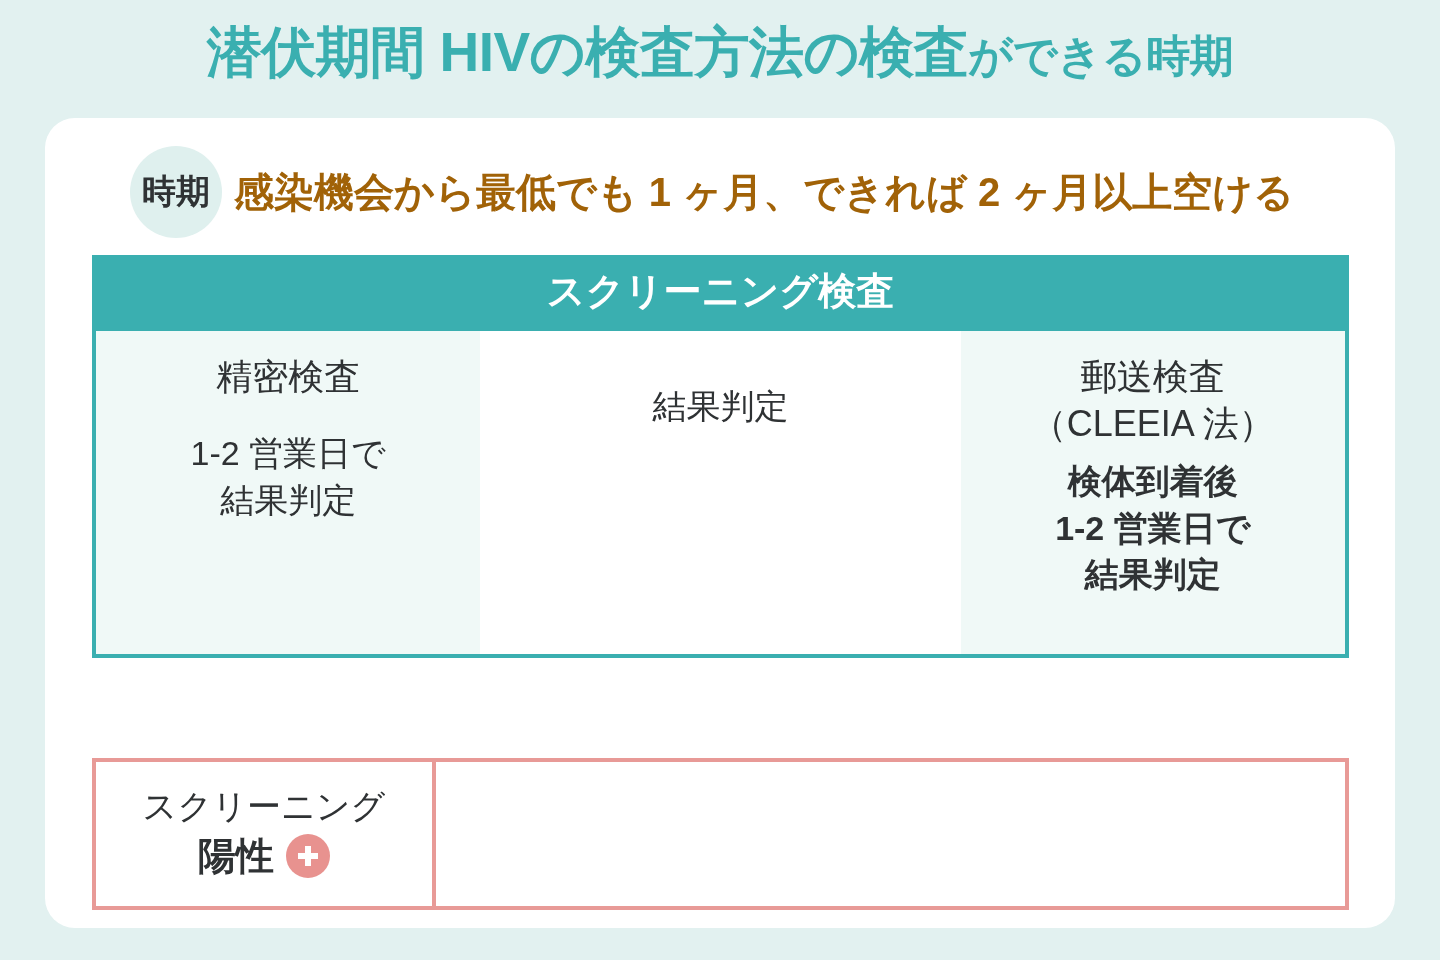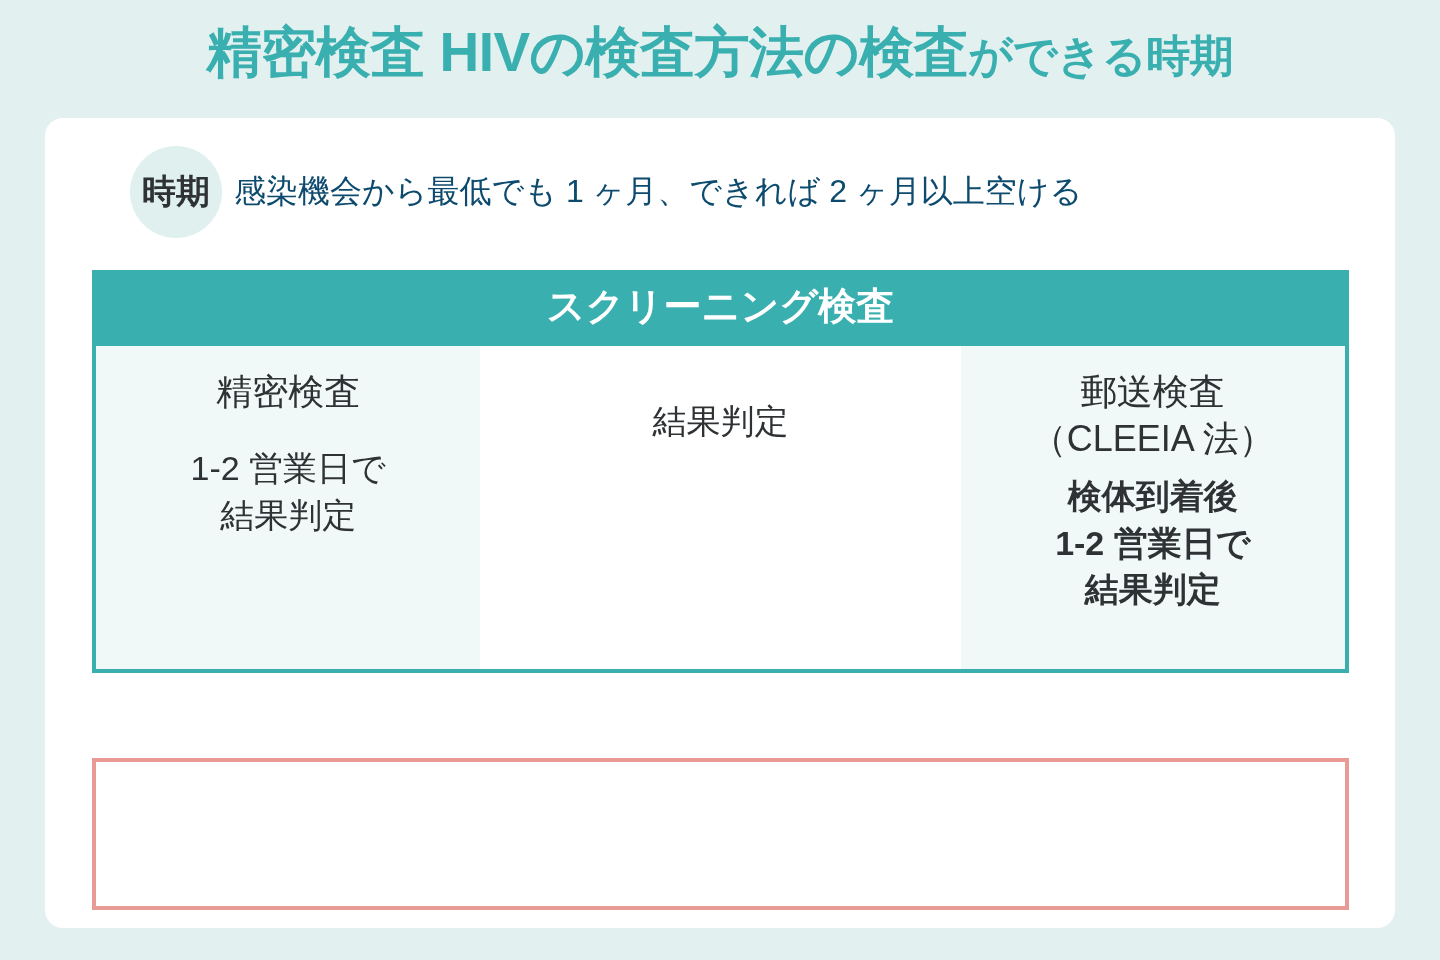--- a/index.html
+++ b/index.html
@@ -24,62 +24,61 @@
     white-space: nowrap;
   }
   .title .t-sm { font-size: 44px; font-weight: 900; }
 
   
   .card {
     position: absolute;
     left: 45px; top: 118px;
     width: 1350px; height: 810px;
     background: #ffffff;
-    border-radius: 18px;
+    border-radius: 30px;
   }
 
   
   .timing-row {
     position: absolute;
     left: 85px; top: 28px;
     display: flex; align-items: center;
     height: 92px;
   }
   .timing-badge {
     width: 92px; height: 92px;
     border-radius: 50%;
     background: #dff0ee;
     display: flex; align-items: center; justify-content: center;
     color: #2f3234;
     font-size: 34px; font-weight: 700;
     flex: 0 0 auto;
   }
   .timing-text {
     margin-left: 12px;
-    font-size: 32px;
-    color: #0c4a6e;
-    white-space: nowrap;
-    font-weight: 400;
+    font-size: 40px;
+    color: #a16207;
+    white-space: nowrap;
+    font-weight: 700;
   }
 
   
   .table {
     position: absolute;
     left: 47px; top: 137px;
     width: 1257px;
   }
   .table-head {
     background: #3aafb0;
     color: #ffffff;
     font-size: 38px;
     font-weight: 700;
     text-align: center;
     padding: 14px 0 16px;
     line-height: 1.2;
-    margin-top: 15px;
   }
   .table-body {
     display: flex;
     border: 4px solid #3aafb0;
     border-top: none;
     height: 327px;
     gap: 48px;
   }
   .col {
     flex: 1 1 0;
@@ -160,21 +159,21 @@
   .result-right-text {
     font-size: 38px; color: #2f3234; white-space: nowrap;
   }
 </style>
 </head>
 <body>
 
 <div class="page">
 
   <h1 class="title">
-    <span>精密検査 HIVの検査方法の検査</span><span class="t-sm">ができる時期</span>
+    <span>潜伏期間 HIVの検査方法の検査</span><span class="t-sm">ができる時期</span>
   </h1>
 
   <div class="card">
 
     <div class="timing-row">
       <div class="timing-badge">時期</div>
       <div class="timing-text">感染機会から最低でも 1 ヶ月、できれば 2 ヶ月以上空ける</div>
     </div>
 
     <div class="table">
@@ -213,16 +212,28 @@
     </div>
 
     <svg class="arrow" viewBox="0 0 44 100">
       <rect x="18" y="0" width="7" height="70" fill="#333333"></rect>
       <polygon points="4,62 40,62 22,98" fill="#333333"></polygon>
     </svg>
 
     <div class="note">※検査精度に優劣はほぼない</div>
 
     <div class="result-box">
+      <div class="result-left">
+        <div class="result-left-line1">スクリーニング</div>
+        <div class="result-left-line2">
+          <span class="word">陽性</span>
+          <span class="plus-badge">
+            <svg width="28" height="28" viewBox="0 0 28 28">
+              <rect x="11" y="4" width="6" height="20" fill="#ffffff"></rect>
+              <rect x="4" y="11" width="20" height="6" fill="#ffffff"></rect>
+            </svg>
+          </span>
+        </div>
+      </div>
     </div>
 
   </div>
 </div>
 
 </body></html>

